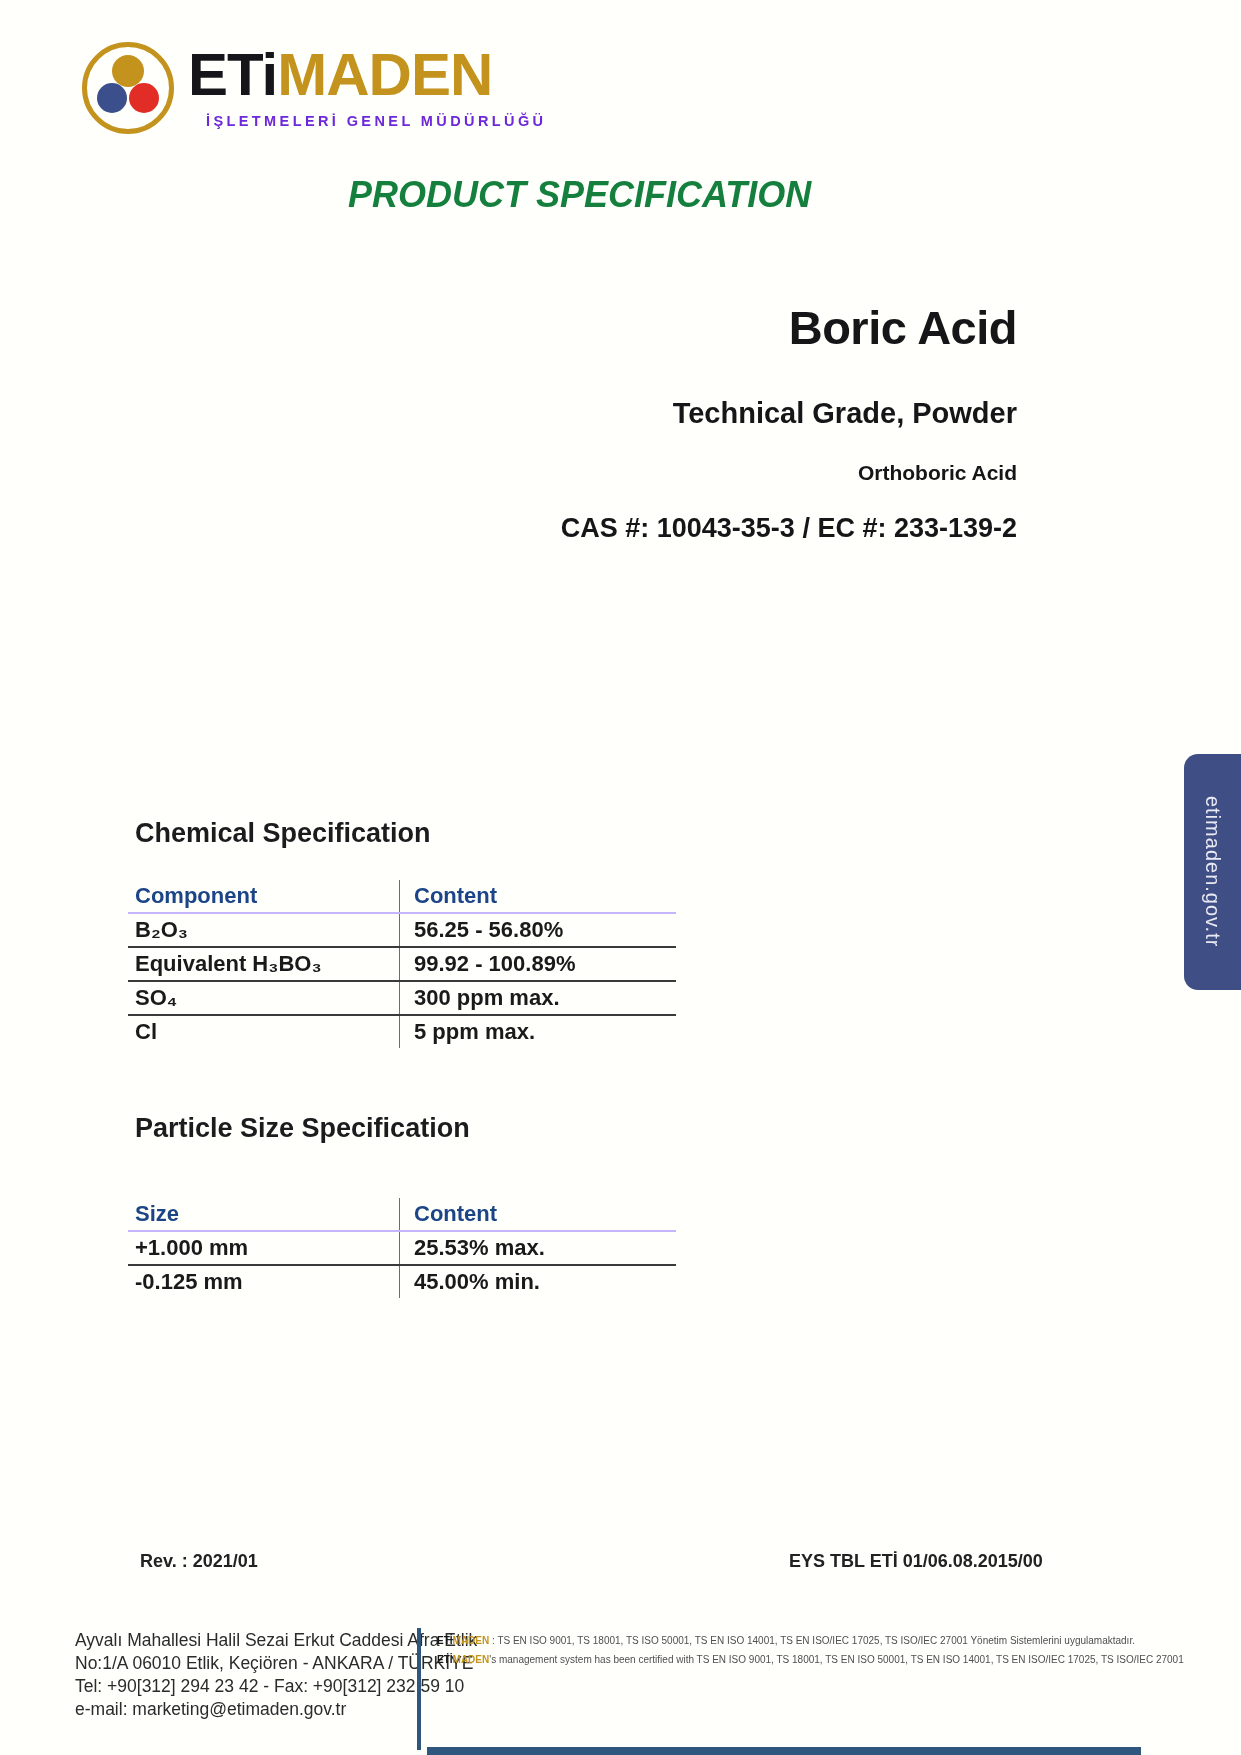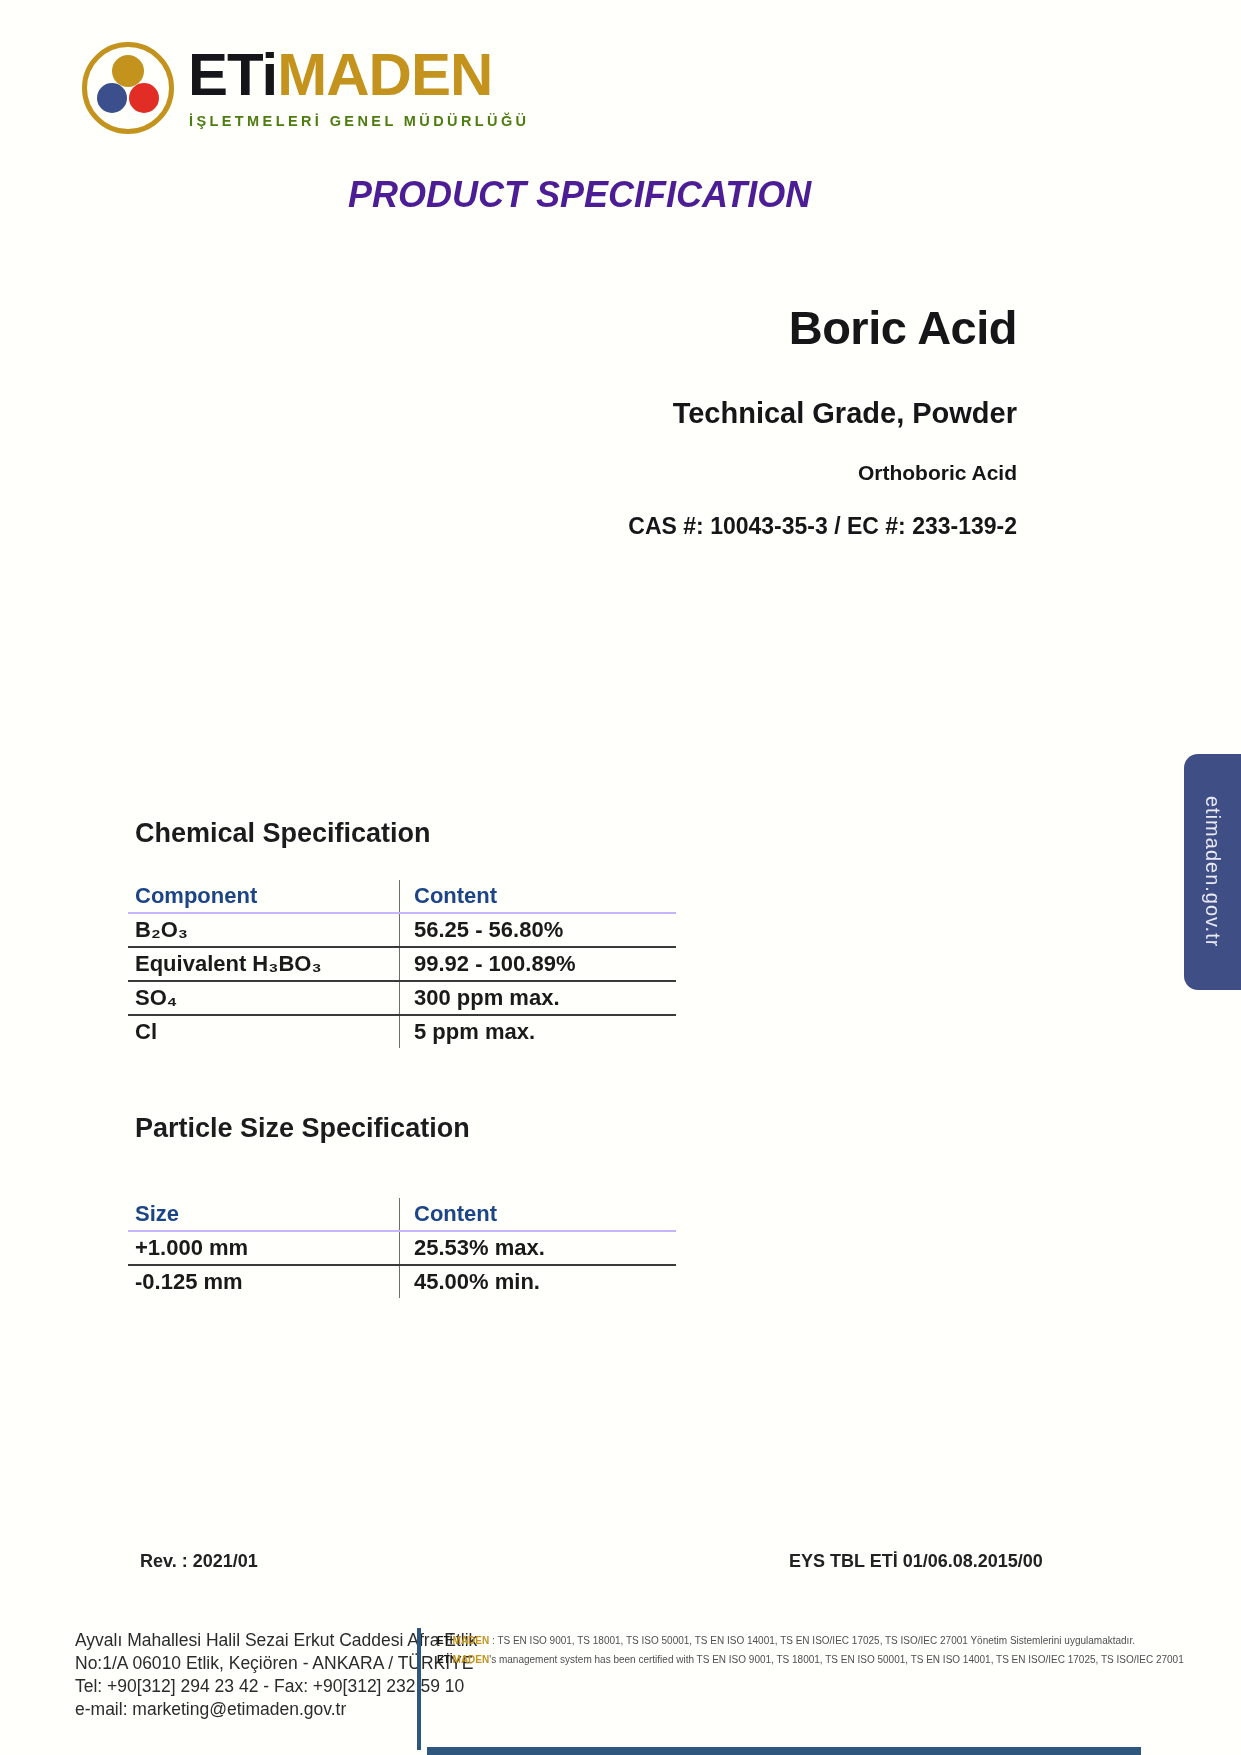--- a/index.html
+++ b/index.html
@@ -20,35 +20,35 @@
   }
   .emblem .c{position:absolute;border-radius:50%;}
   .emblem .c-gold{width:32px;height:32px;background:#c3931d;left:25px;top:8px;}
   .emblem .c-blue{width:30px;height:30px;background:#3a4f8b;left:10px;top:36px;}
   .emblem .c-red{width:30px;height:30px;background:#e12d26;left:42px;top:36px;}
   .wordmark{line-height:1;}
   .wordmark .big{font-size:60px;font-weight:700;letter-spacing:-1px;}
   .wordmark .eti{color:#16161a;}
   .wordmark .maden{color:#c3931d;}
   .wordmark .sub{
-    font-size:14.5px;font-weight:700;color:#4d7c0f;
-    letter-spacing:3.4px;margin-top:9px;margin-left:1px;
+    font-size:14.5px;font-weight:700;color:#6d28d9;
+    letter-spacing:3.4px;margin-top:9px;margin-left:18px;
   }
   
   .doc-title{
     position:absolute;left:348px;top:174px;
     font-size:36px;font-weight:800;font-style:italic;
-    color:#4c1d95;letter-spacing:0px;
+    color:#15803d;letter-spacing:0px;
   }
   .right-block{position:absolute;right:224px;top:300px;text-align:right;color:#161618;}
   .product-name{font-size:47px;font-weight:700;letter-spacing:-0.5px;}
   .grade{font-size:29px;font-weight:700;margin-top:42px;}
   .formula{font-size:21px;font-weight:600;margin-top:37px;}
   .synonym{font-size:21px;font-weight:600;margin-top:31px;}
-  .cas{font-size:23px;font-weight:600;margin-top:28px;}
+  .cas{font-size:27px;font-weight:600;margin-top:28px;}
   
   .side-tab{
     position:absolute;right:0;top:754px;width:57px;height:236px;
     background:#3f4f86;border-radius:14px 0 0 14px;
     display:flex;align-items:center;justify-content:center;
   }
   .side-tab span{
     writing-mode:vertical-rl;
     color:#e8e9f2;font-size:20px;font-weight:400;letter-spacing:1px;
   }

